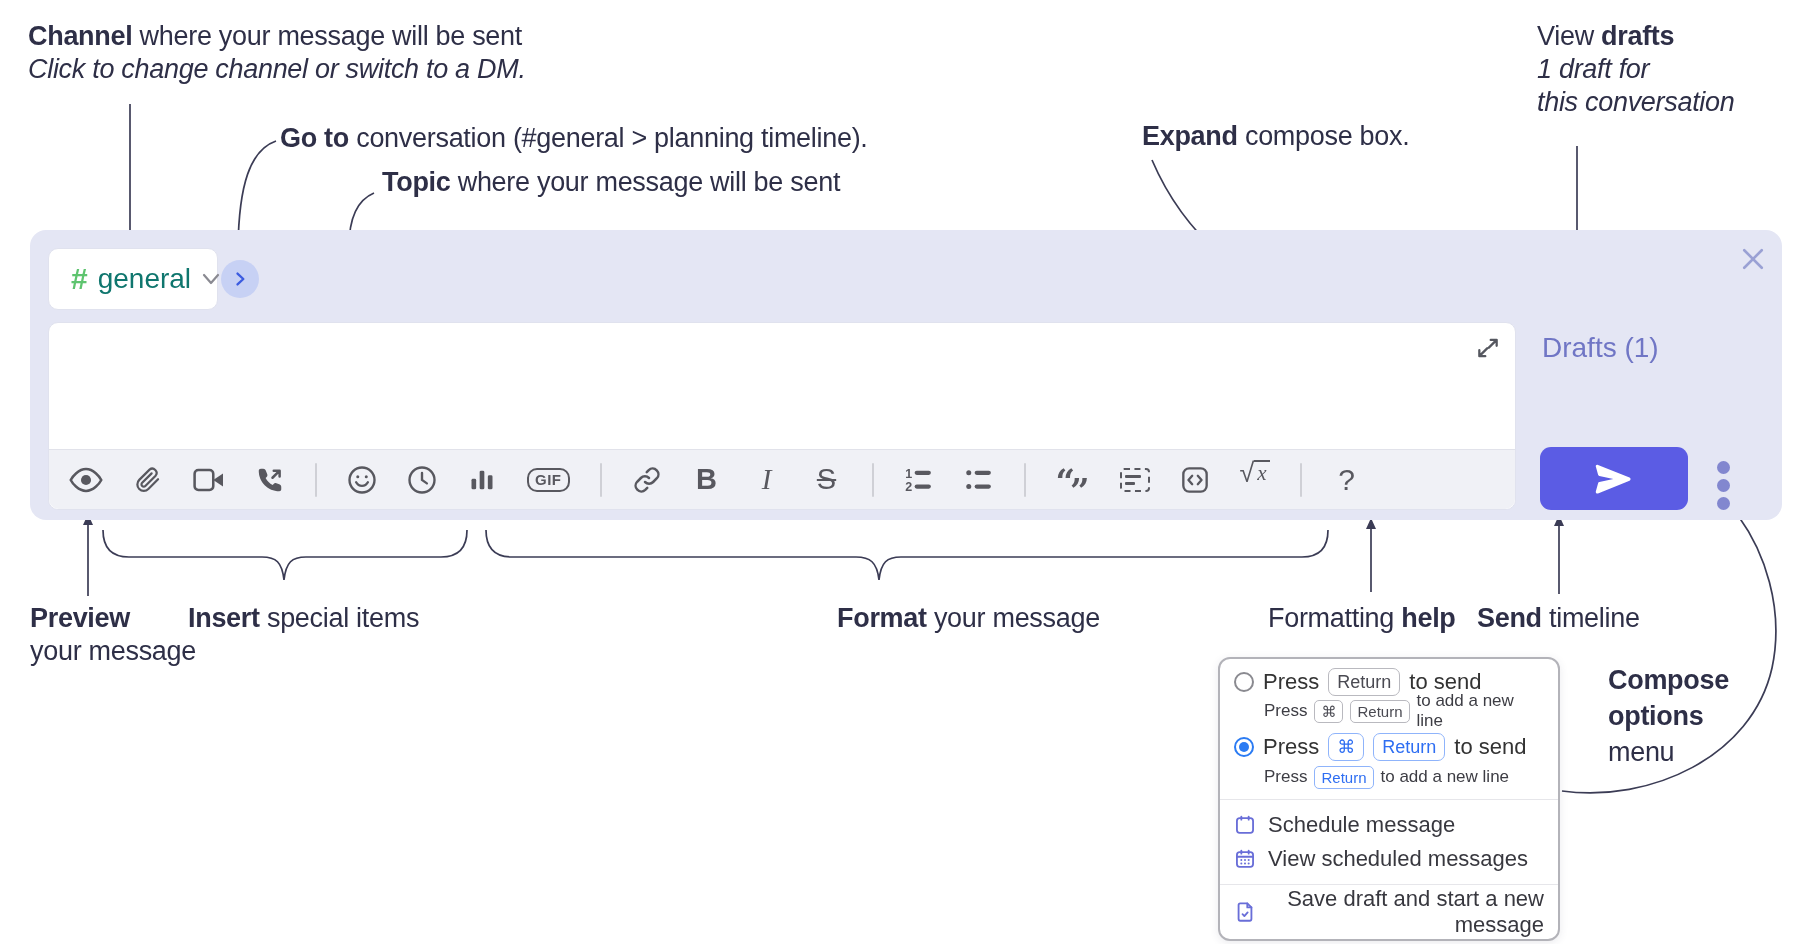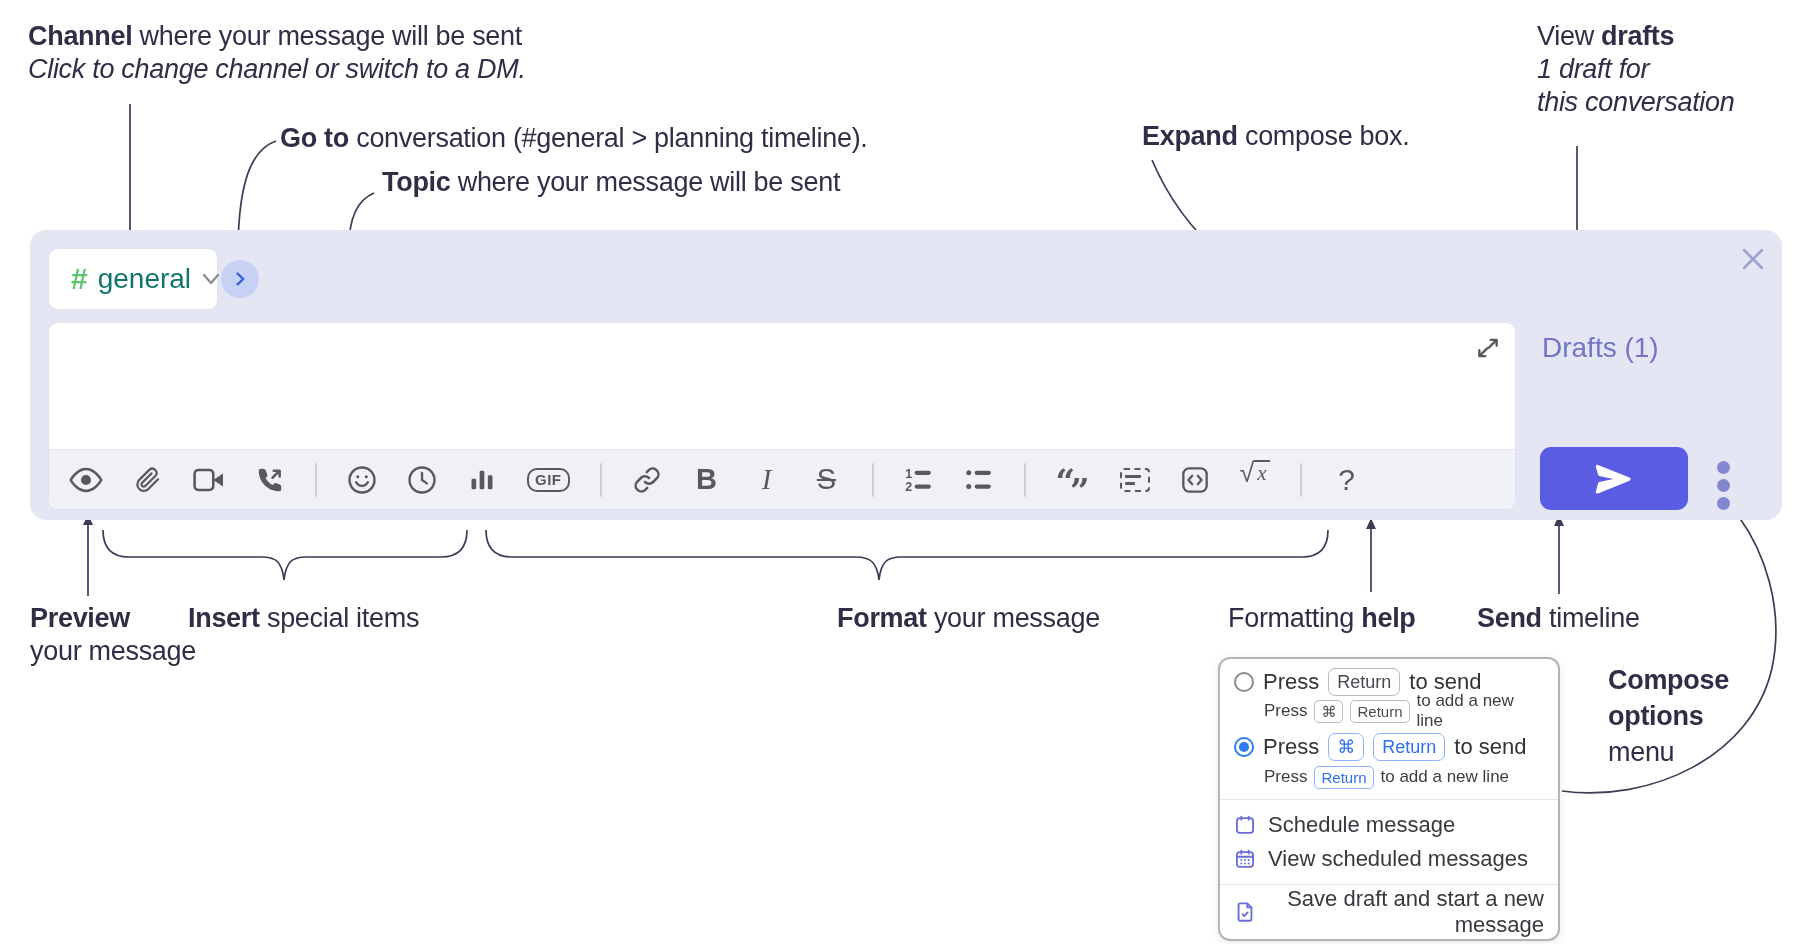--- a/index.html
+++ b/index.html
@@ -133,21 +133,21 @@
   <div class="ann" style="left:188px;top:602px;">
     <span class="b">Insert</span><span> special items</span>
   </div>
   <div class="ann" style="left:30px;top:602px;">
     <div class="b">Preview</div>
     <div>your message</div>
   </div>
   <div class="ann" style="left:797px;top:602px;margin-left:40px;">
     <span class="b">Format</span><span> your message</span>
   </div>
-  <div class="ann" style="left:1228px;top:602px;">
+  <div class="ann" style="left:1268px;top:602px;">
     <span>Formatting </span><span class="b">help</span>
   </div>
   <div class="ann" style="left:1477px;top:602px;">
     <span class="b">Send</span><span> timeline</span>
   </div>
   <div class="ann" style="left:1608px;top:662px;line-height:36px;">
     <div class="b">Compose</div>
     <div class="b">options</div>
     <div>menu</div>
   </div>

